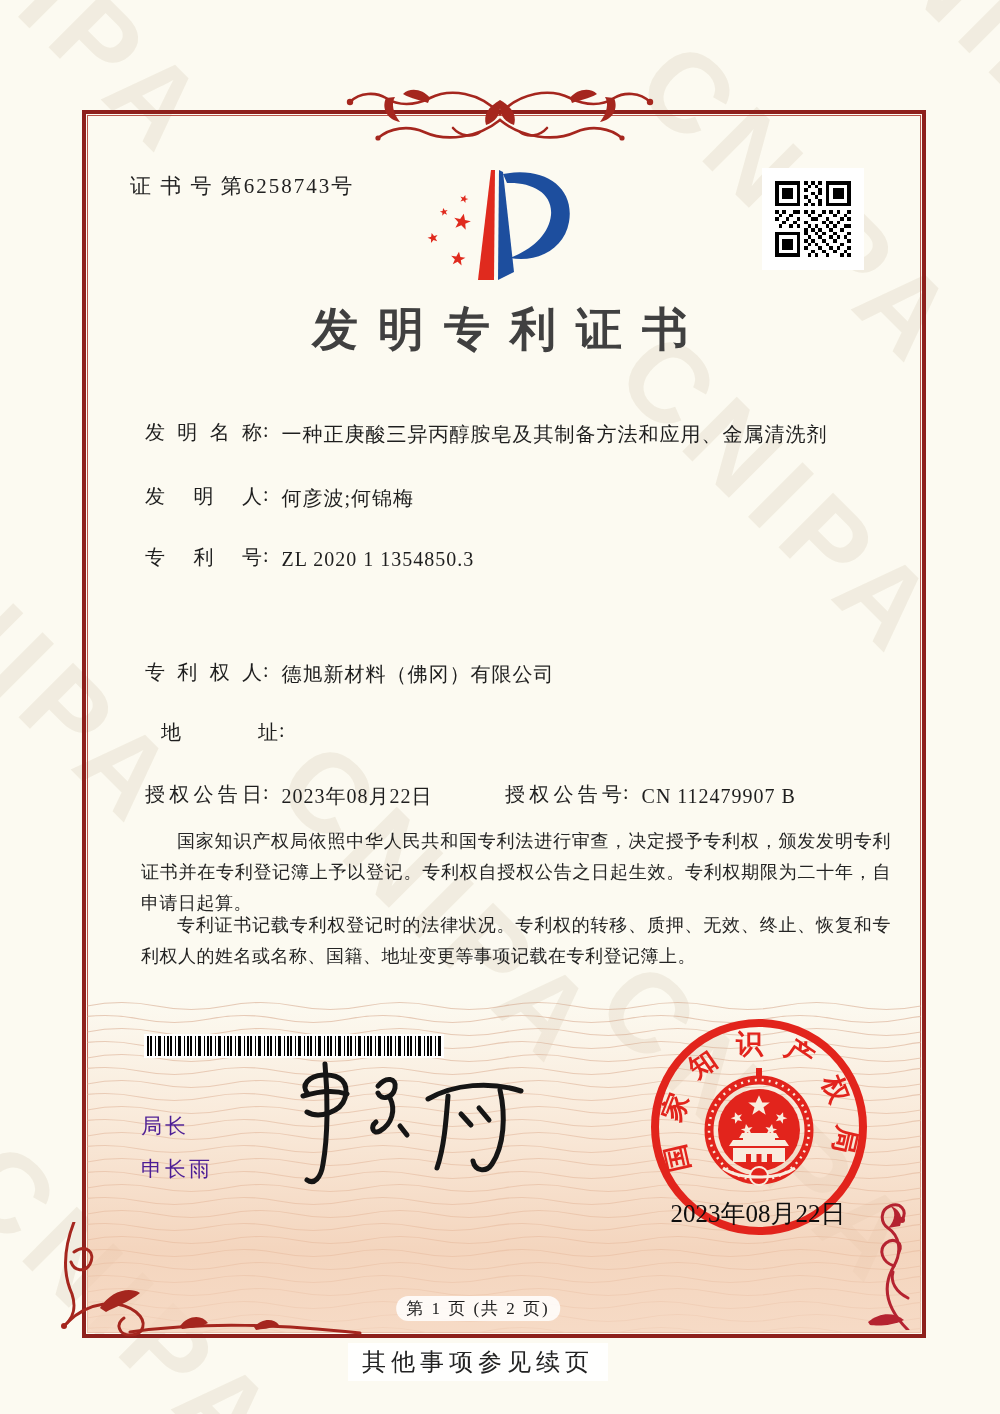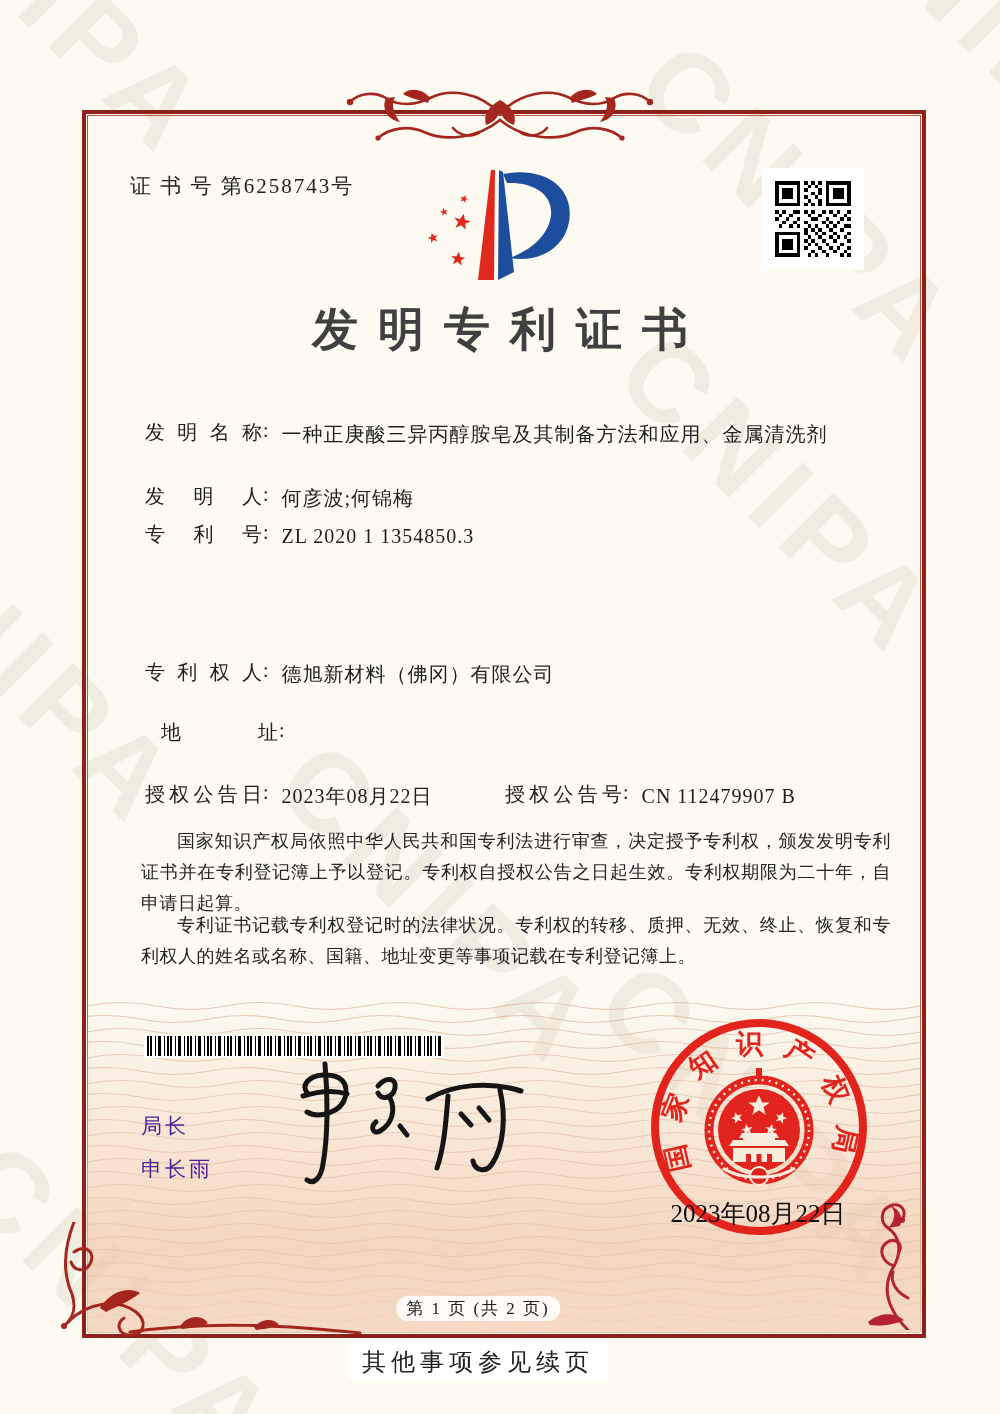--- a/index.html
+++ b/index.html
@@ -191,21 +191,21 @@
   </div>
 
   <div class="title">发明专利证书</div>
 
   <div class="frow" style="top:419px;">
     <span class="flabel">发明名称</span><span class="fcolon">:</span><span class="fvalue">一种正庚酸三异丙醇胺皂及其制备方法和应用、金属清洗剂</span>
   </div>
   <div class="frow" style="top:483px;">
     <span class="flabel">发明人</span><span class="fcolon">:</span><span class="fvalue">何彦波;何锦梅</span>
   </div>
-  <div class="frow" style="top:521px;text-decoration:underline;">
+  <div class="frow" style="top:544px;text-decoration:underline;">
     <span class="flabel">专利号</span><span class="fcolon">:</span><span class="fvalue">ZL 2020 1 1354850.3</span>
   </div>
   <div class="frow" style="top:659px;">
     <span class="flabel">专利权人</span><span class="fcolon">:</span><span class="fvalue">德旭新材料（佛冈）有限公司</span>
   </div>
   <div class="frow" style="top:719px;margin-left:16px;">
     <span class="flabel">地址</span><span class="fcolon">:</span>
   </div>
   <div class="frow" style="top:781px;">
     <span class="flabel">授权公告日</span><span class="fcolon">:</span><span class="fvalue">2023年08月22日</span>

